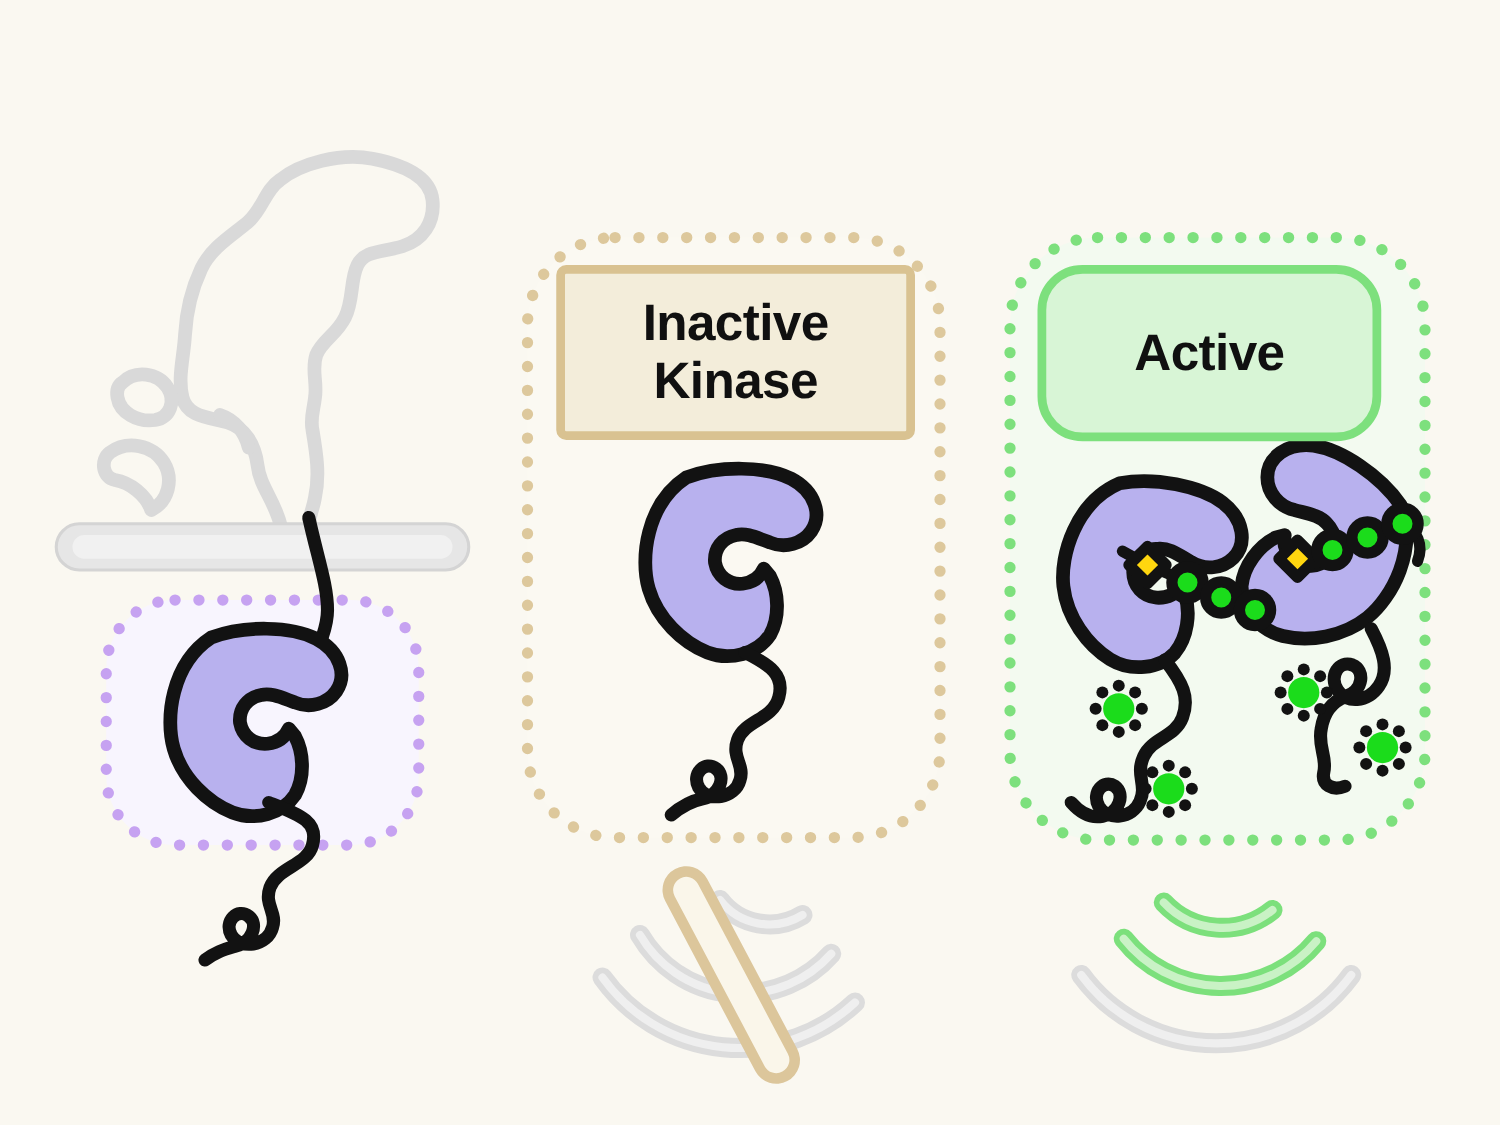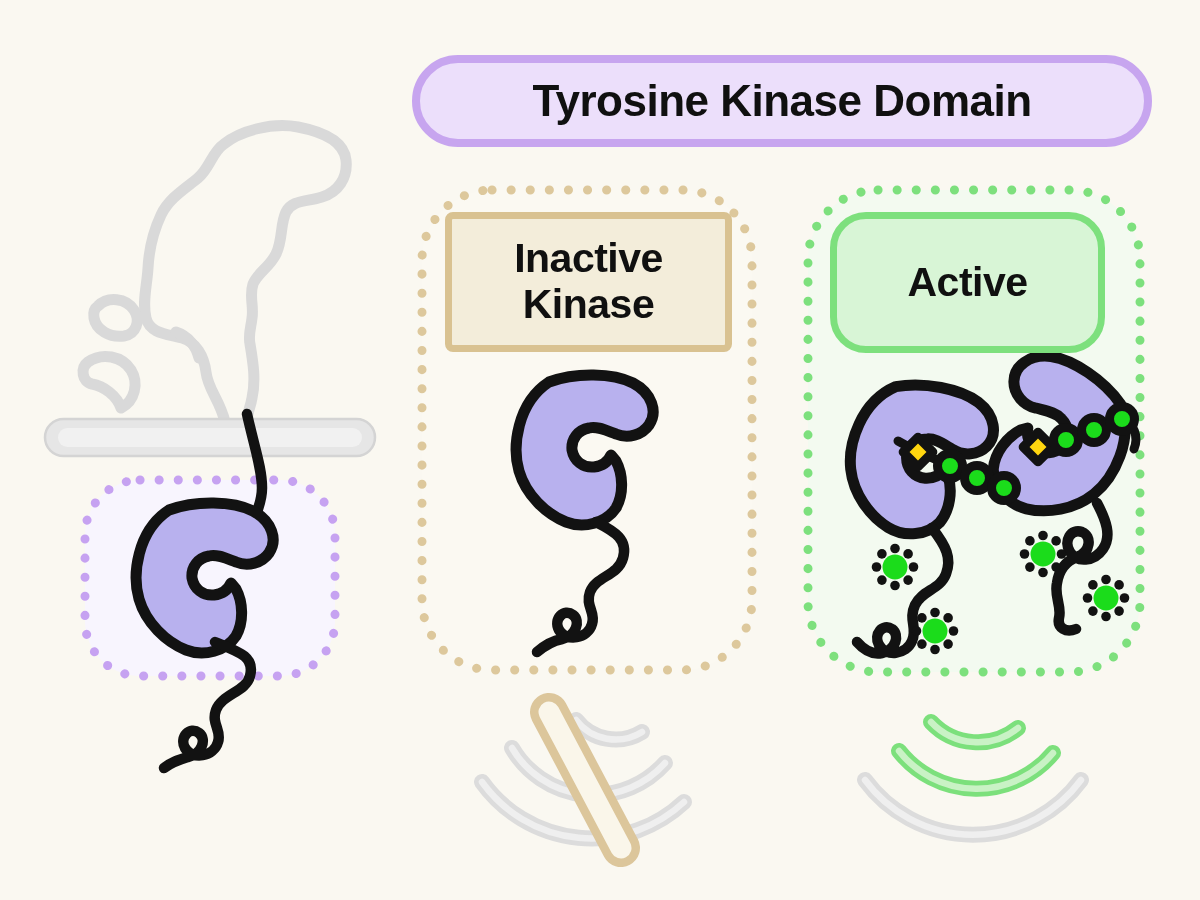--- a/index.html
+++ b/index.html
@@ -140,23 +140,20 @@
     <g>
       <path class="arc-green-o" d="M 931,722 A 64 64 0 0 0 1018,728"></path>
       <path class="arc-green-i" d="M 931,722 A 64 64 0 0 0 1018,728"></path>
       <path class="arc-green-o" d="M 899,751 A 99 99 0 0 0 1053,753"></path>
       <path class="arc-green-i" d="M 899,751 A 99 99 0 0 0 1053,753"></path>
       <path class="arc-gray-o" d="M 865,780 A 134 134 0 0 0 1081,780"></path>
       <path class="arc-gray-i" d="M 865,780 A 134 134 0 0 0 1081,780"></path>
     </g>
   </svg>
 
-  <div class="pill" id="title-pill">
-    <span>Tyrosine Kinase Domain</span>
-  </div>
   <div class="pill" id="inactive-pill">
     <span>Inactive</span>
     <span>Kinase</span>
   </div>
   <div class="pill" id="active-pill">
     <span>Active</span>
   </div>
 </div>
 
 </body></html>

